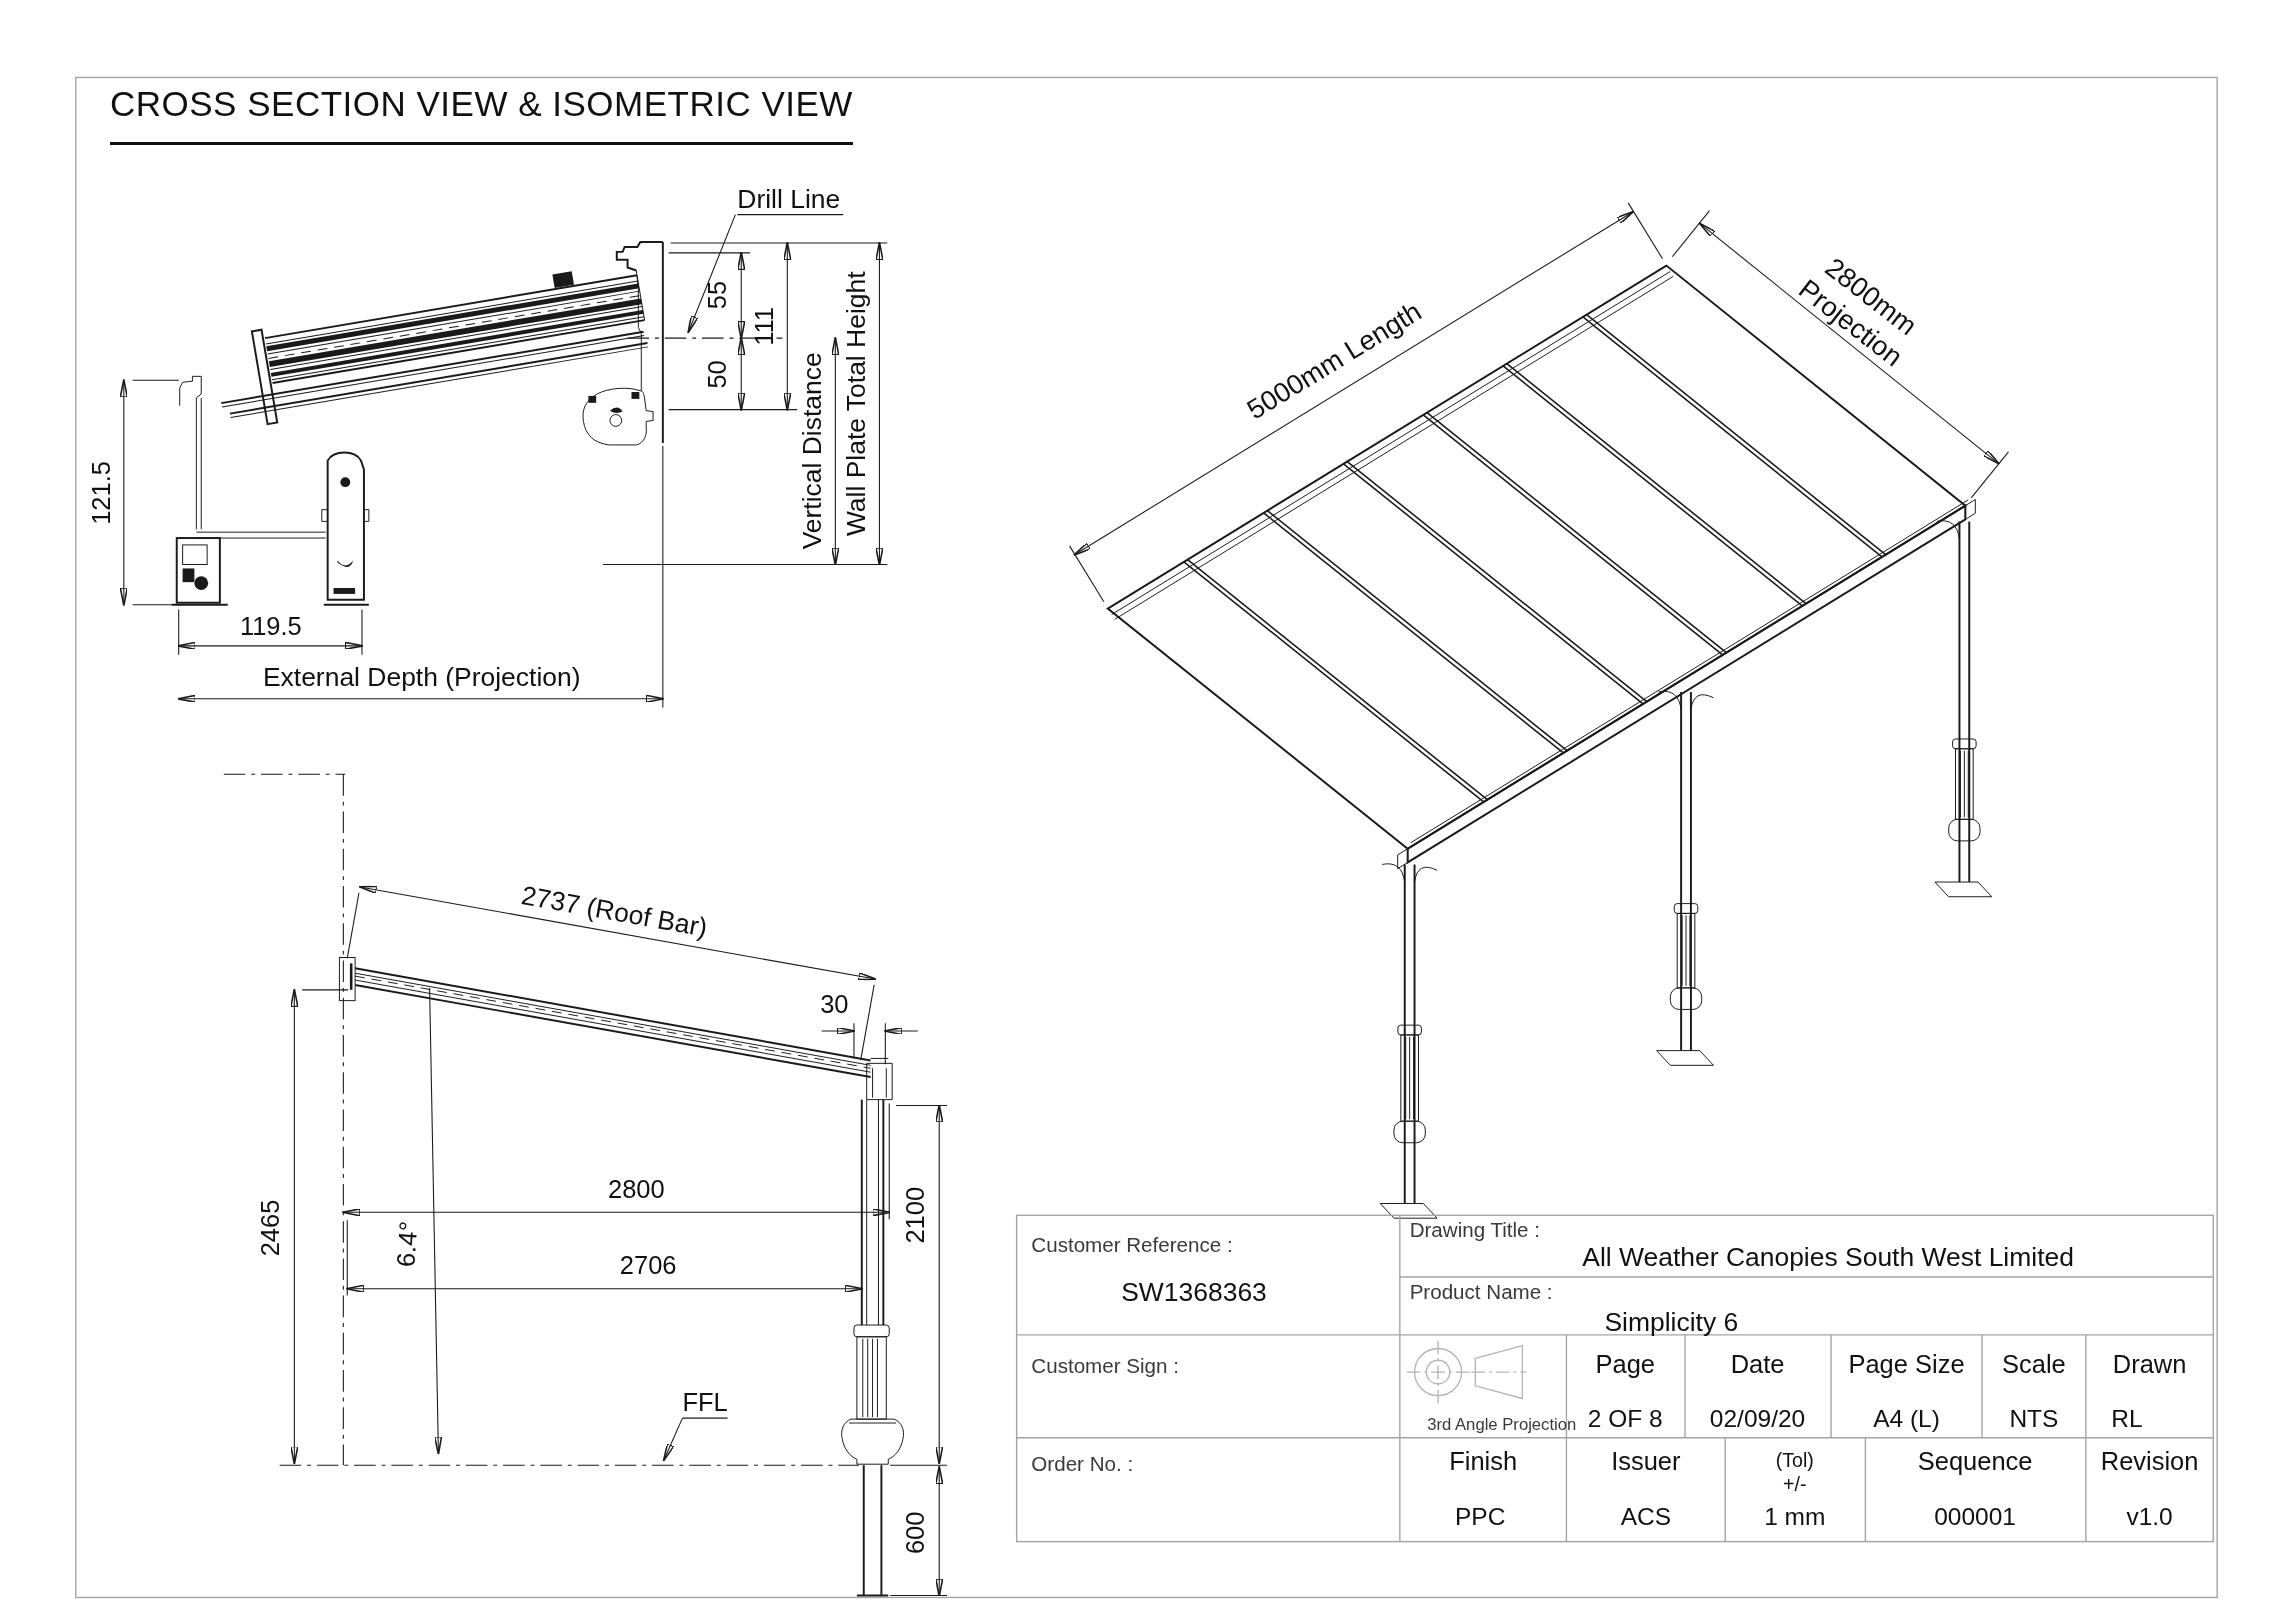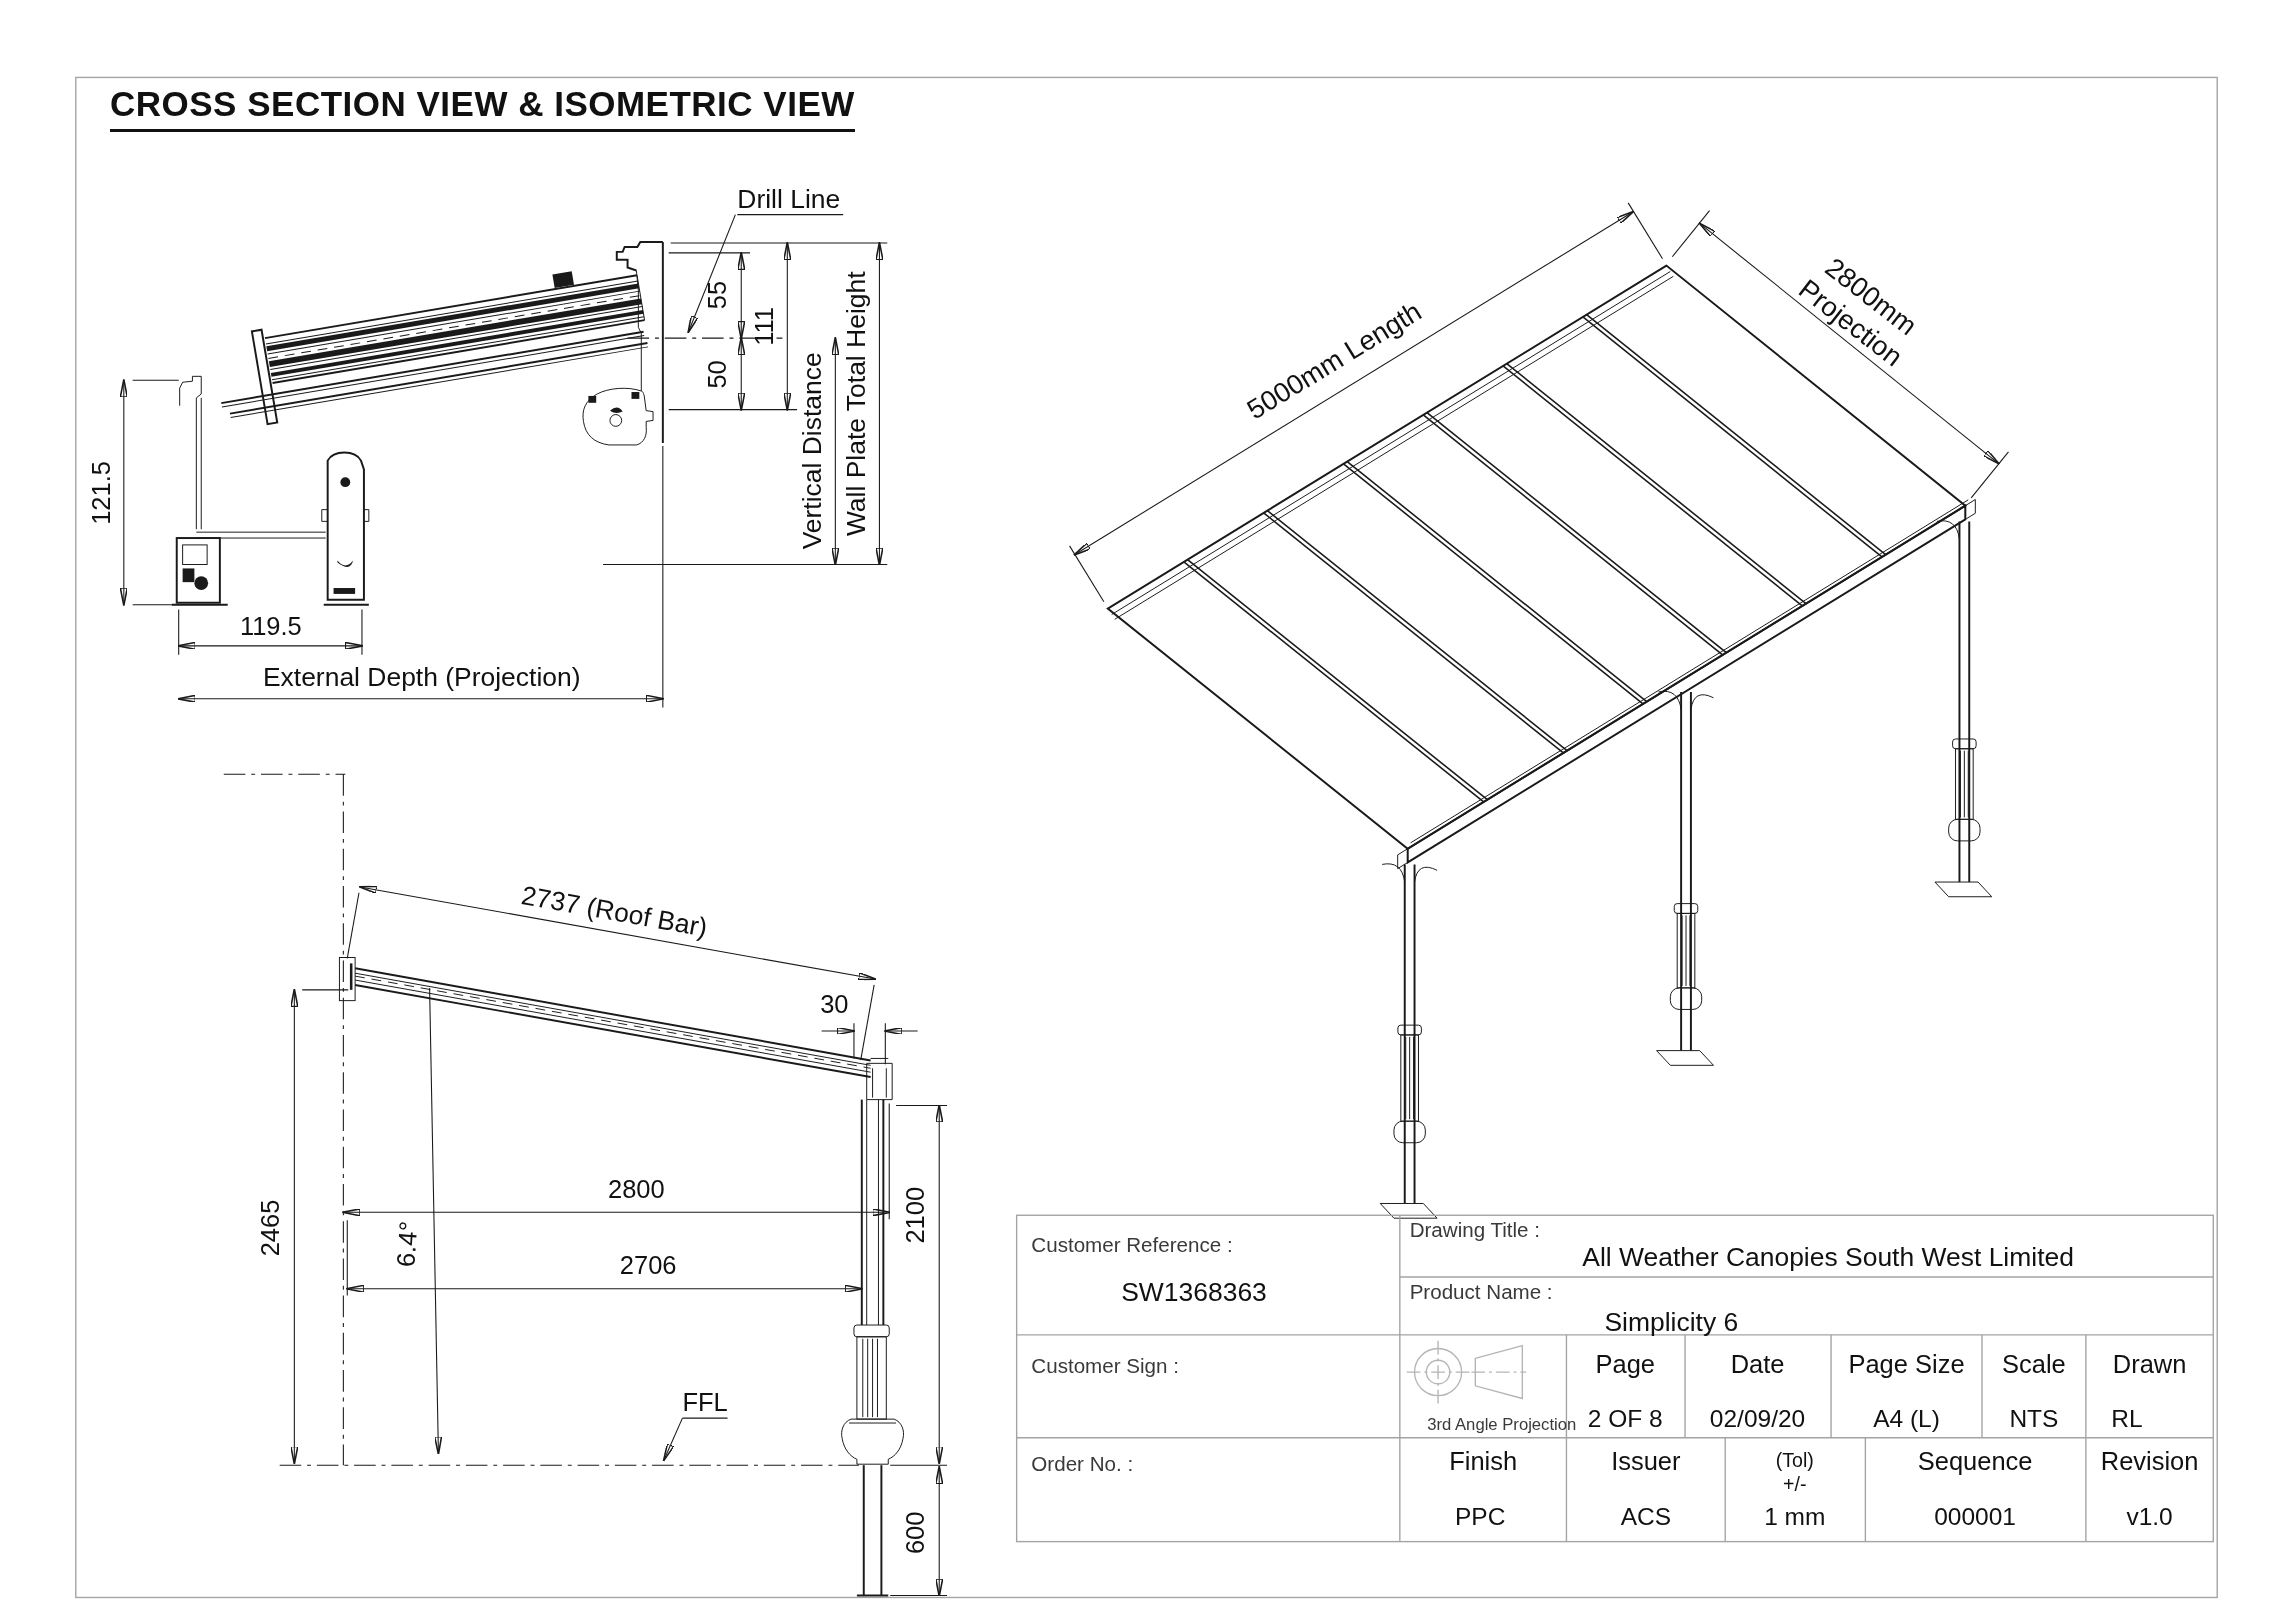--- a/index.html
+++ b/index.html
@@ -1,20 +1,20 @@
 <!DOCTYPE html>
 <html><head>
 <meta charset="utf-8">
 <style>
   html,body{margin:0;padding:0;background:#e8e8e8;}
   .sheet{position:relative;width:2293px;height:1621px;background:#ffffff;overflow:hidden;
          font-family:"Liberation Sans",sans-serif;}
   .sheet > svg{position:absolute;left:0;top:0;}
-  .heading{position:absolute;left:110px;top:84px;font-size:35px;font-weight:bold;color:#111;
-           letter-spacing:0.5px;border-bottom:3.9px solid #111;padding-bottom:5px;display:inline-block;}
+  .heading{position:absolute;left:110px;top:84px;font-size:35px;font-weight:normal;color:#111;
+           letter-spacing:0.5px;border-bottom:3.9px solid #111;padding-bottom:18px;display:inline-block;}
   
   svg *{vector-effect:none;}
   svg path,svg line,svg rect,svg circle,svg polyline,svg polygon{stroke:#1a1a1a;fill:none;stroke-width:1.6;}
   svg .thin{stroke-width:1;}
   svg .med{stroke-width:2;}
   svg .thick{stroke-width:2.6;}
   svg .w4{stroke-width:4;}
   svg .w5{stroke-width:5;}
   svg .w6{stroke-width:6;}
   svg .blk{fill:#1a1a1a;stroke:none;}

